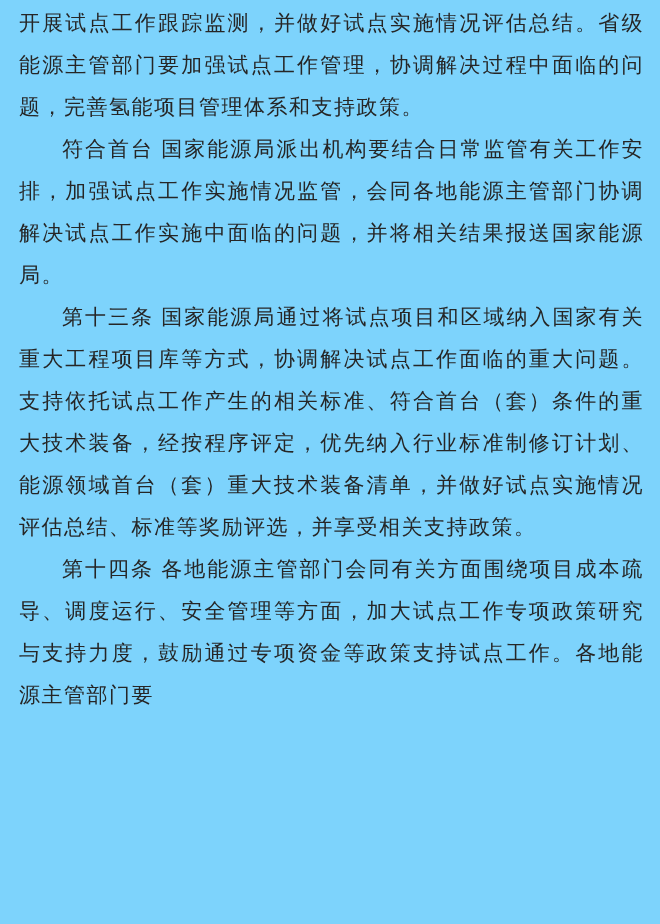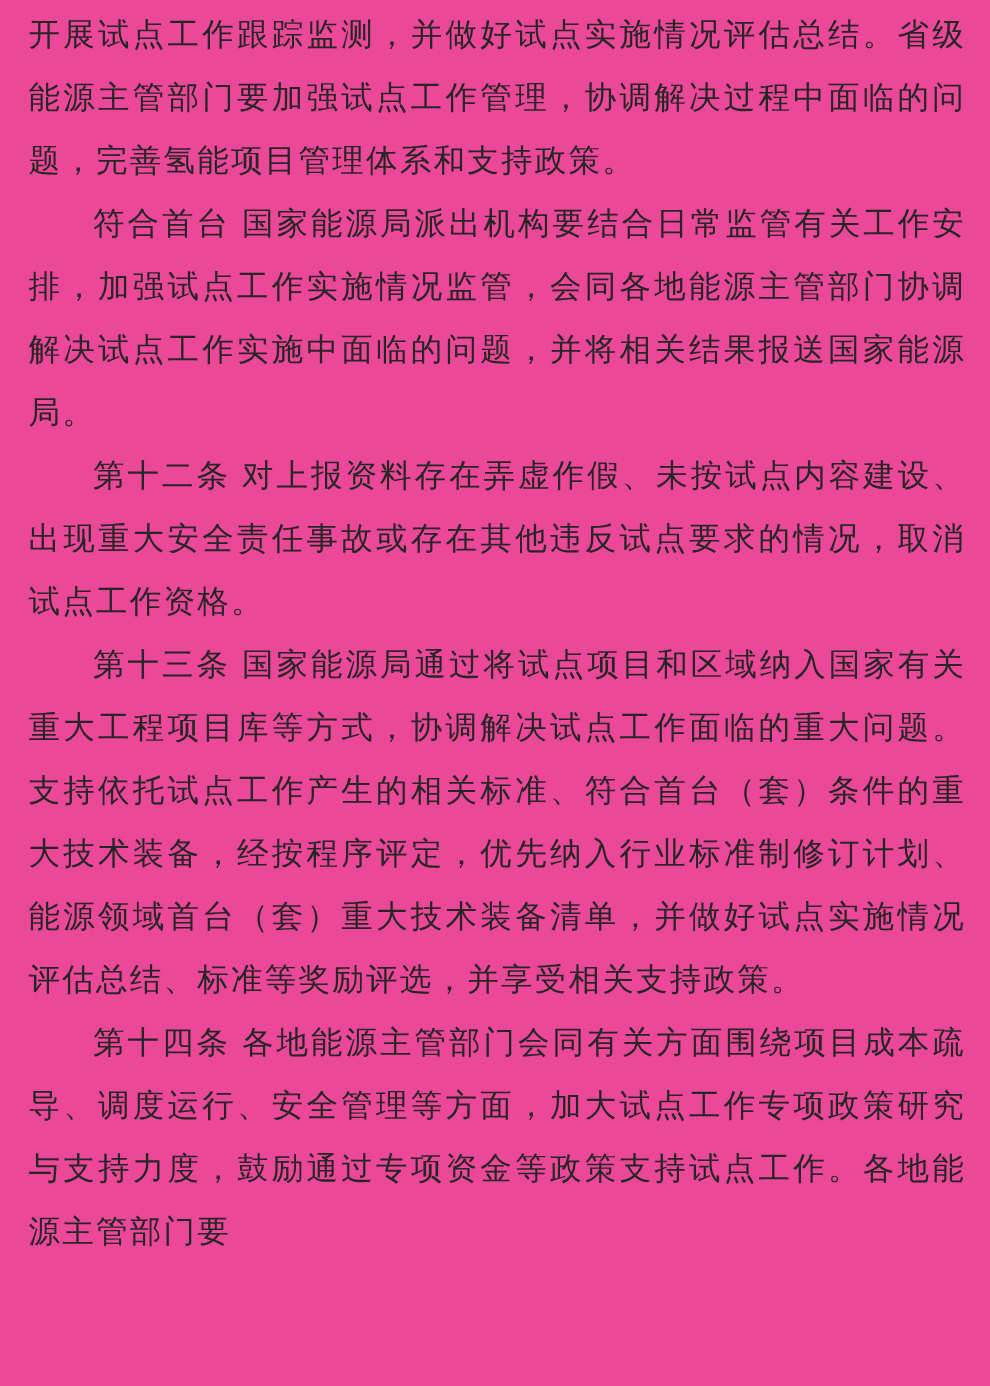--- a/index.html
+++ b/index.html
@@ -10,21 +10,21 @@
   body {
     width: 660px;
     height: 924px;
     overflow: hidden;
   }
   .page {
     box-sizing: border-box;
     width: 660px;
     height: 924px;
     padding: 2px 16px 0 19px;
-    background: #ec4899;
+    background: #7dd3fc;
     font-family: "Liberation Serif", "DejaVu Serif", serif;
     font-size: 21px;
     line-height: 42px;
     letter-spacing: 1.5px;
     color: #262626;
     text-align: justify;
     text-justify: inter-ideograph;
     overflow: hidden;
   }
   .para {
@@ -35,16 +35,15 @@
   .para.no-indent {
     text-indent: 0;
   }
 </style>
 </head>
 <body>
 
 <div class="page">
   <p class="para no-indent">开展试点工作跟踪监测，并做好试点实施情况评估总结。省级能源主管部门要加强试点工作管理，协调解决过程中面临的问题，完善氢能项目管理体系和支持政策。</p>
   <p class="para">符合首台 国家能源局派出机构要结合日常监管有关工作安排，加强试点工作实施情况监管，会同各地能源主管部门协调解决试点工作实施中面临的问题，并将相关结果报送国家能源局。</p>
-  <p class="para">第十二条 对上报资料存在弄虚作假、未按试点内容建设、出现重大安全责任事故或存在其他违反试点要求的情况，取消试点工作资格。</p>
   <p class="para">第十三条 国家能源局通过将试点项目和区域纳入国家有关重大工程项目库等方式，协调解决试点工作面临的重大问题。支持依托试点工作产生的相关标准、符合首台（套）条件的重大技术装备，经按程序评定，优先纳入行业标准制修订计划、能源领域首台（套）重大技术装备清单，并做好试点实施情况评估总结、标准等奖励评选，并享受相关支持政策。</p>
   <p class="para">第十四条 各地能源主管部门会同有关方面围绕项目成本疏导、调度运行、安全管理等方面，加大试点工作专项政策研究与支持力度，鼓励通过专项资金等政策支持试点工作。各地能源主管部门要</p>
 </div>
 
 </body></html>

